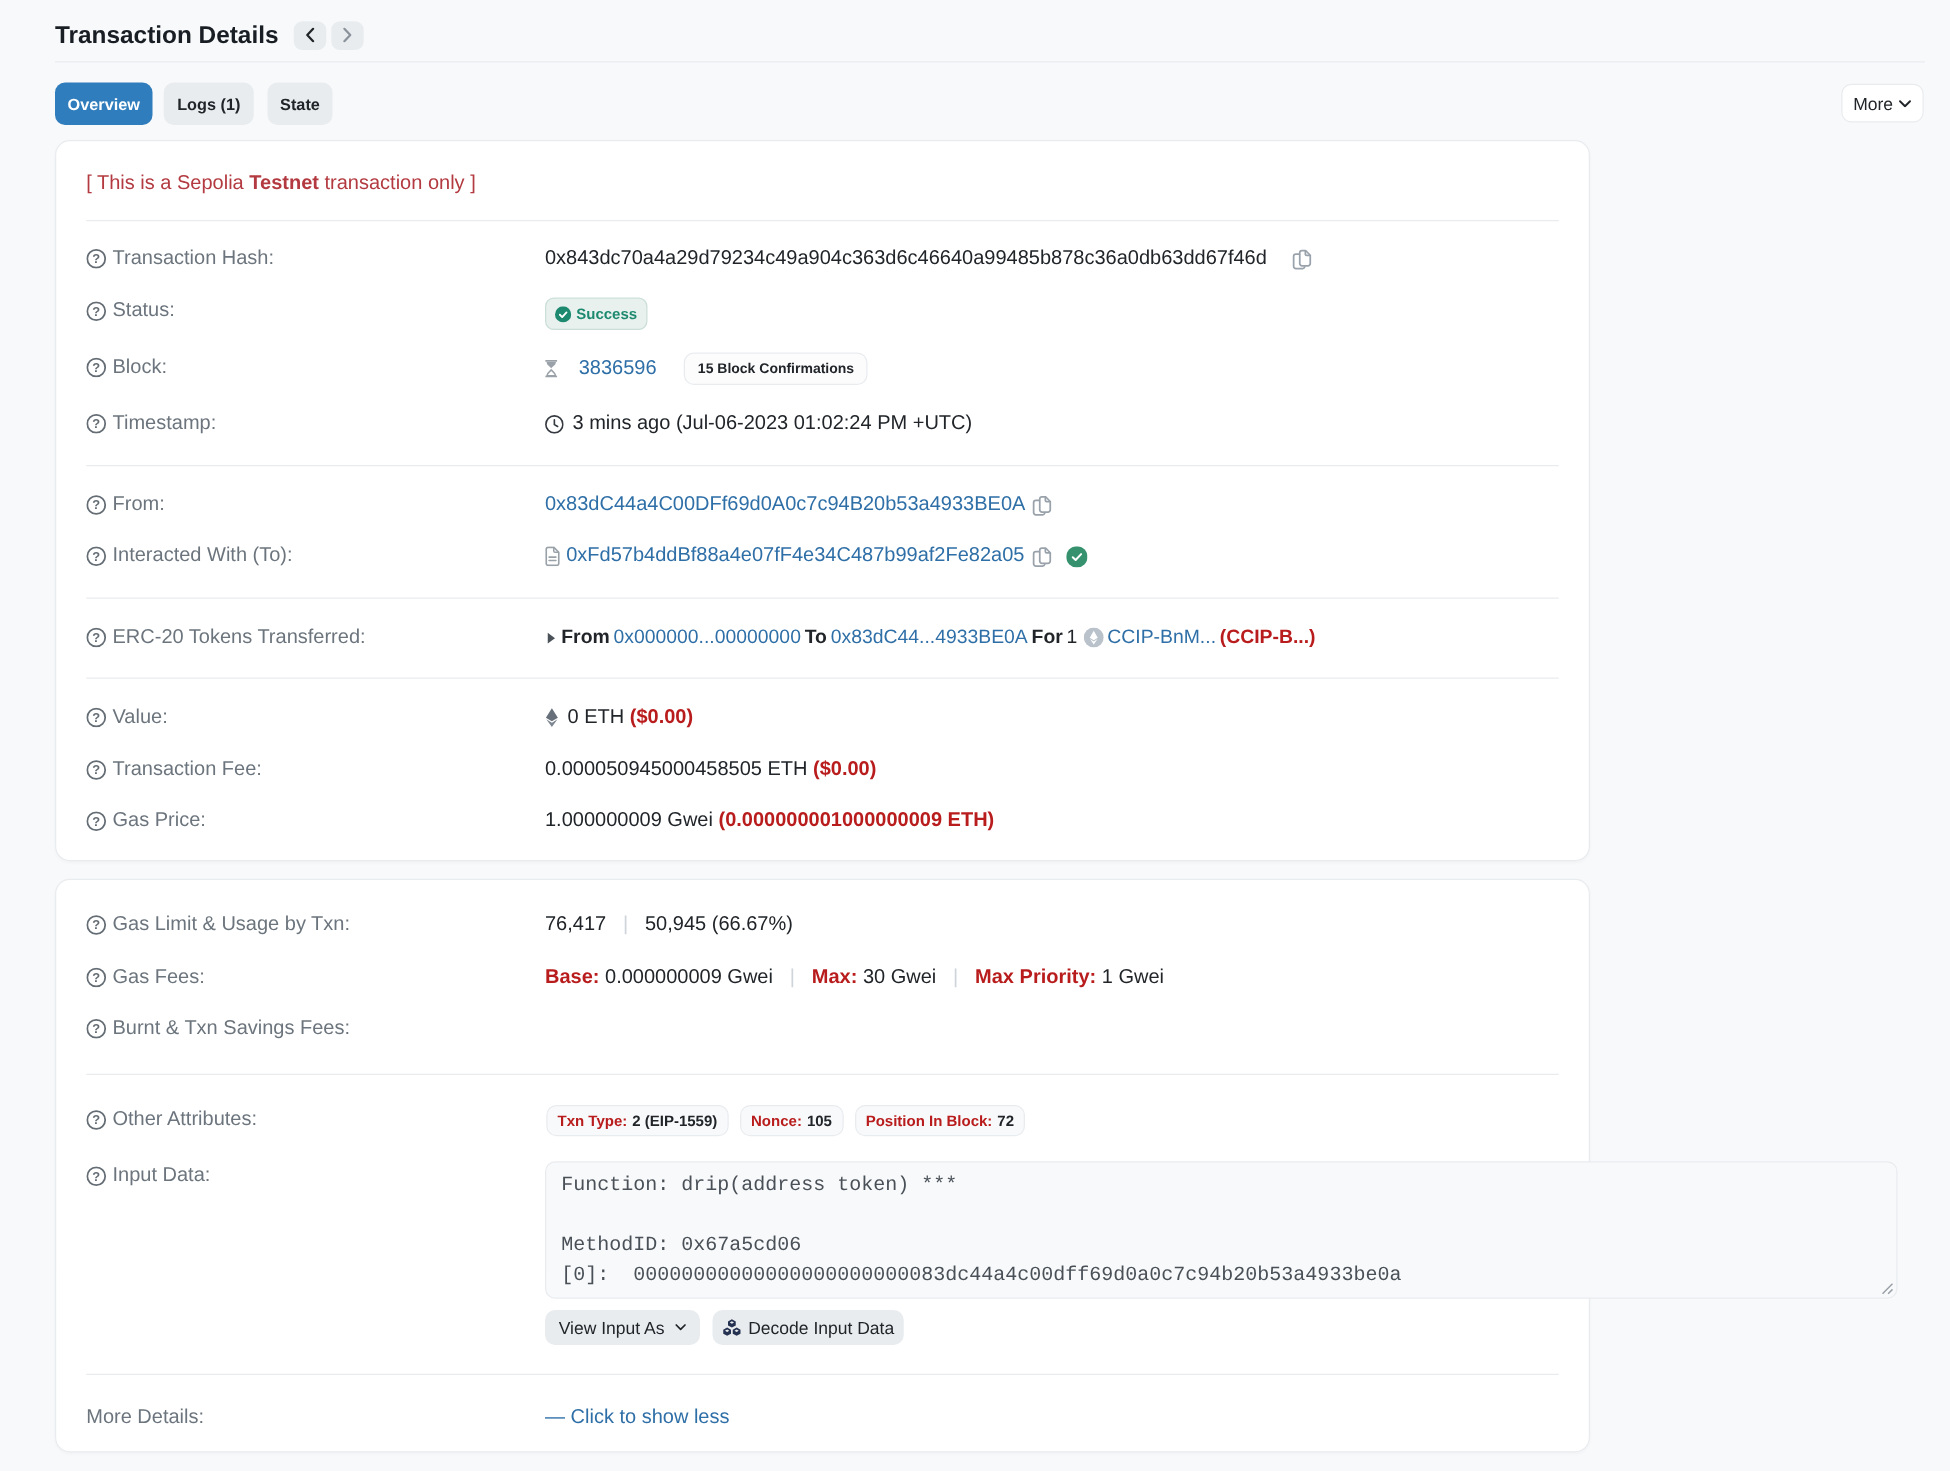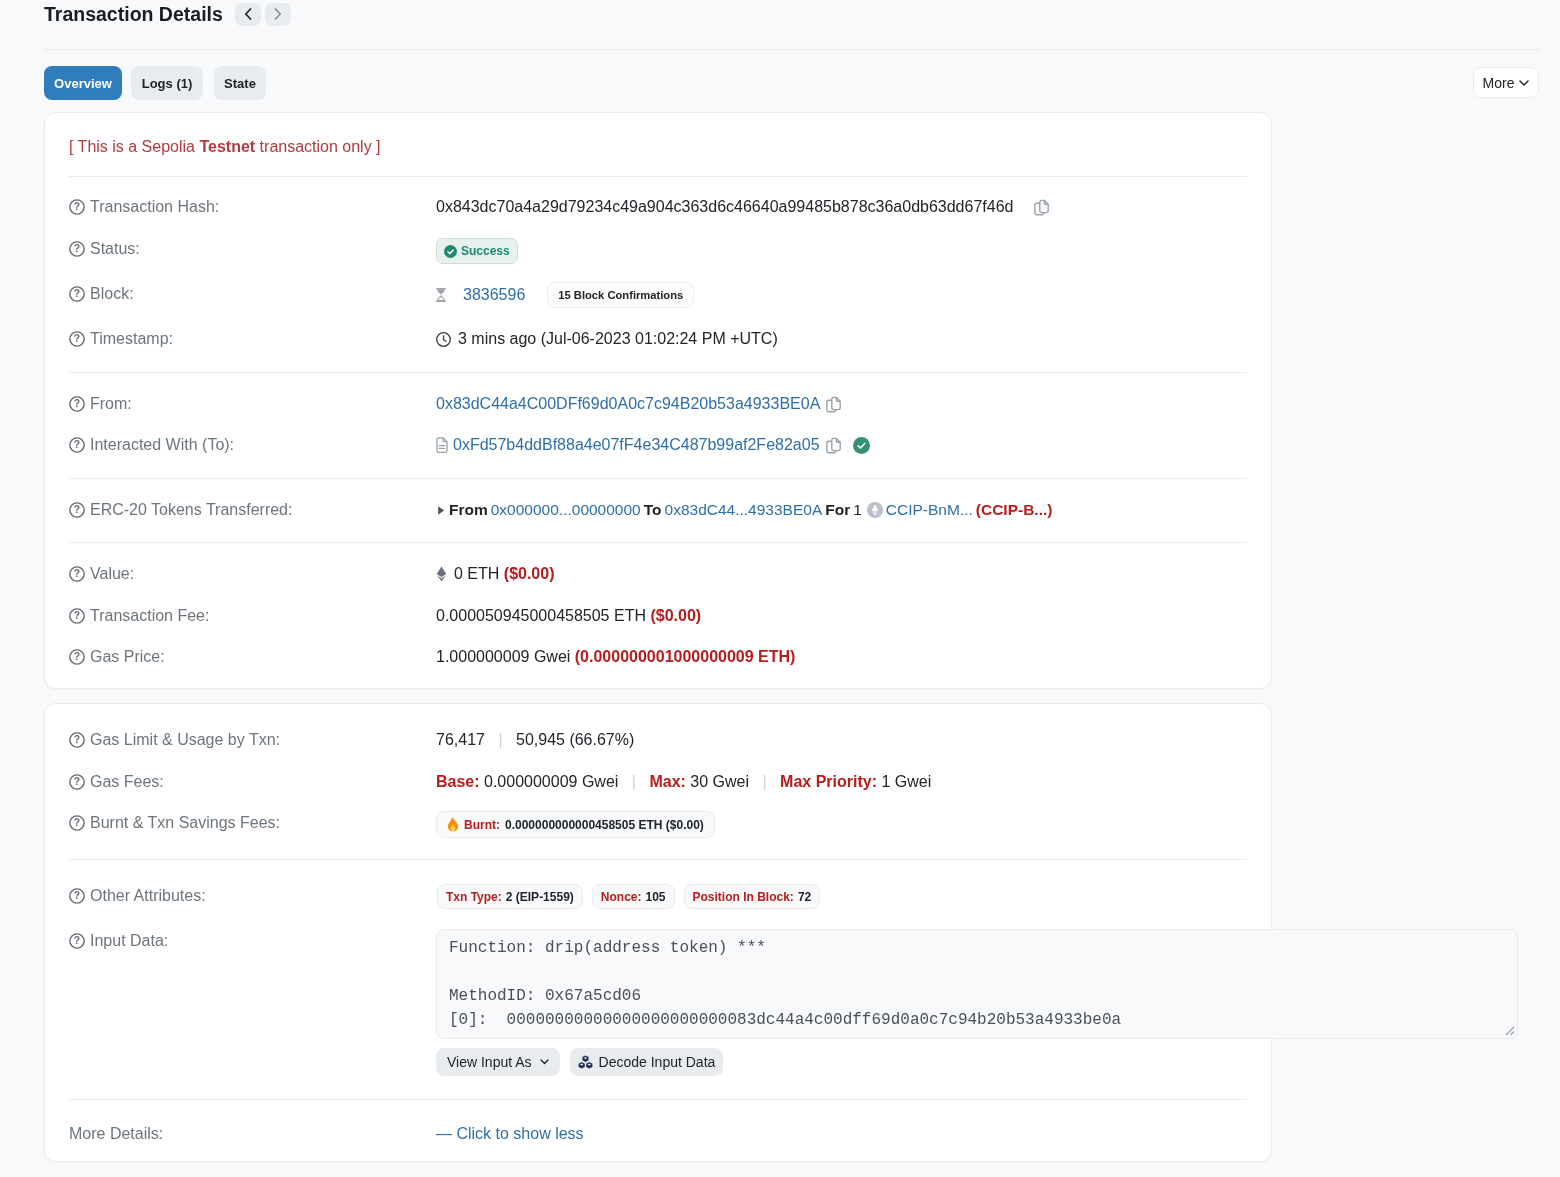--- a/index.html
+++ b/index.html
@@ -16,21 +16,21 @@
 .muted { color:#b91c1c;font-weight:bold; }
 a { color:#2f6fa7; text-decoration:none; font-size:inherit; }
 .qm { width:16px; height:16px; flex:0 0 16px; }
 .pill { display:inline-flex; align-items:center; justify-content:center; border-radius:8px; font-weight:700; font-size:13px; }
 .chip { display:inline-flex; align-items:center; background:#f8f9fa; border:1px solid #e9ecef; border-radius:8px; font-size:12px; height:26px; padding:0 10px; }
 </style>
 </head>
 <body>
 <div class="page">
 
-  <div class="row" style="left:44px; top:0; height:28px; gap:10px;justify-content:space-between;">
+  <div class="row" style="left:44px; top:14px; height:28px; gap:10px;justify-content:space-between;">
     <h1>Transaction Details</h1>
     <div style="display:flex; gap:4px; margin-left:2px;">
       <div style="width:26px;height:23px;background:#e9ecef;border-radius:7px;display:flex;align-items:center;justify-content:center;">
         <svg width="8" height="12" viewBox="0 0 8 12">
             <path d="M6.5 1 L1.8 6 L6.5 11" fill="none" stroke="#212529" stroke-width="1.8" stroke-linecap="round" stroke-linejoin="round"></path>
           </svg>
       </div>
       <div style="width:26px;height:23px;background:#e9ecef;border-radius:7px;display:flex;align-items:center;justify-content:center;">
         <svg width="8" height="12" viewBox="0 0 8 12">
             <path d="M1.5 1 L6.2 6 L1.5 11" fill="none" stroke="#8a939b" stroke-width="1.8" stroke-linecap="round" stroke-linejoin="round"></path>
@@ -244,28 +244,20 @@
       <span class="val"><span class="muted">Base:</span> 0.000000009 Gwei <span style="color:#ced4da;padding:0 9px;">|</span> <span class="muted">Max:</span> 30 Gwei <span style="color:#ced4da;padding:0 9px;">|</span> <span class="muted">Max Priority:</span> 1 Gwei</span>
     </div>
 
     <div class="row" style="left:24px; top:108px; height:22px;">
       <span class="label"><svg class="qm" viewBox="0 0 17 17">
             <circle cx="8.5" cy="8.5" r="7.6" fill="none" stroke="#646c74" stroke-width="1.5"></circle>
             <text x="8.5" y="12.2" text-anchor="middle" font-size="11" font-weight="700" fill="#646c74" font-family="Liberation Sans">?</text>
           </svg>Burnt &amp; Txn Savings Fees:</span>
     </div>
     <div class="row" style="left:391px; top:107px; height:27px; gap:9px;">
-      <span class="chip" style="height:27px; font-size:12px; gap:5px;">
-        <svg width="12" height="15" viewBox="0 0 12 15">
-            <path d="M6 0.5 C6.5 3 9.5 4.5 10.8 7.5 C12 10.5 10 14.3 6 14.3 C2 14.3 0 10.5 1.2 7.5 C2 5.5 3.5 4.6 4.2 3 C4.6 2.1 4.6 1.3 4.5 0.7 C5 0.8 5.7 1.5 6 0.5 Z" fill="#f4900c"></path>
-            <path d="M6 7 C6.3 8.5 8 9 8.3 10.8 C8.6 12.6 7.4 14.3 6 14.3 C4.6 14.3 3.4 12.6 3.7 10.8 C4 9 5.7 8.5 6 7 Z" fill="#ffcc4d"></path>
-          </svg>
-        <span class="muted">Burnt:</span>
-          <b>0.000000000000458505 ETH ($0.00)</b>
-      </span>
     </div>
 
     <div class="hr" style="left:24px; right:24px; top:155px;"></div>
 
     <div class="row" style="left:24px; top:181px; height:22px;">
       <span class="label"><svg class="qm" viewBox="0 0 17 17">
             <circle cx="8.5" cy="8.5" r="7.6" fill="none" stroke="#646c74" stroke-width="1.5"></circle>
             <text x="8.5" y="12.2" text-anchor="middle" font-size="11" font-weight="700" fill="#646c74" font-family="Liberation Sans">?</text>
           </svg>Other Attributes:</span>
     </div>

